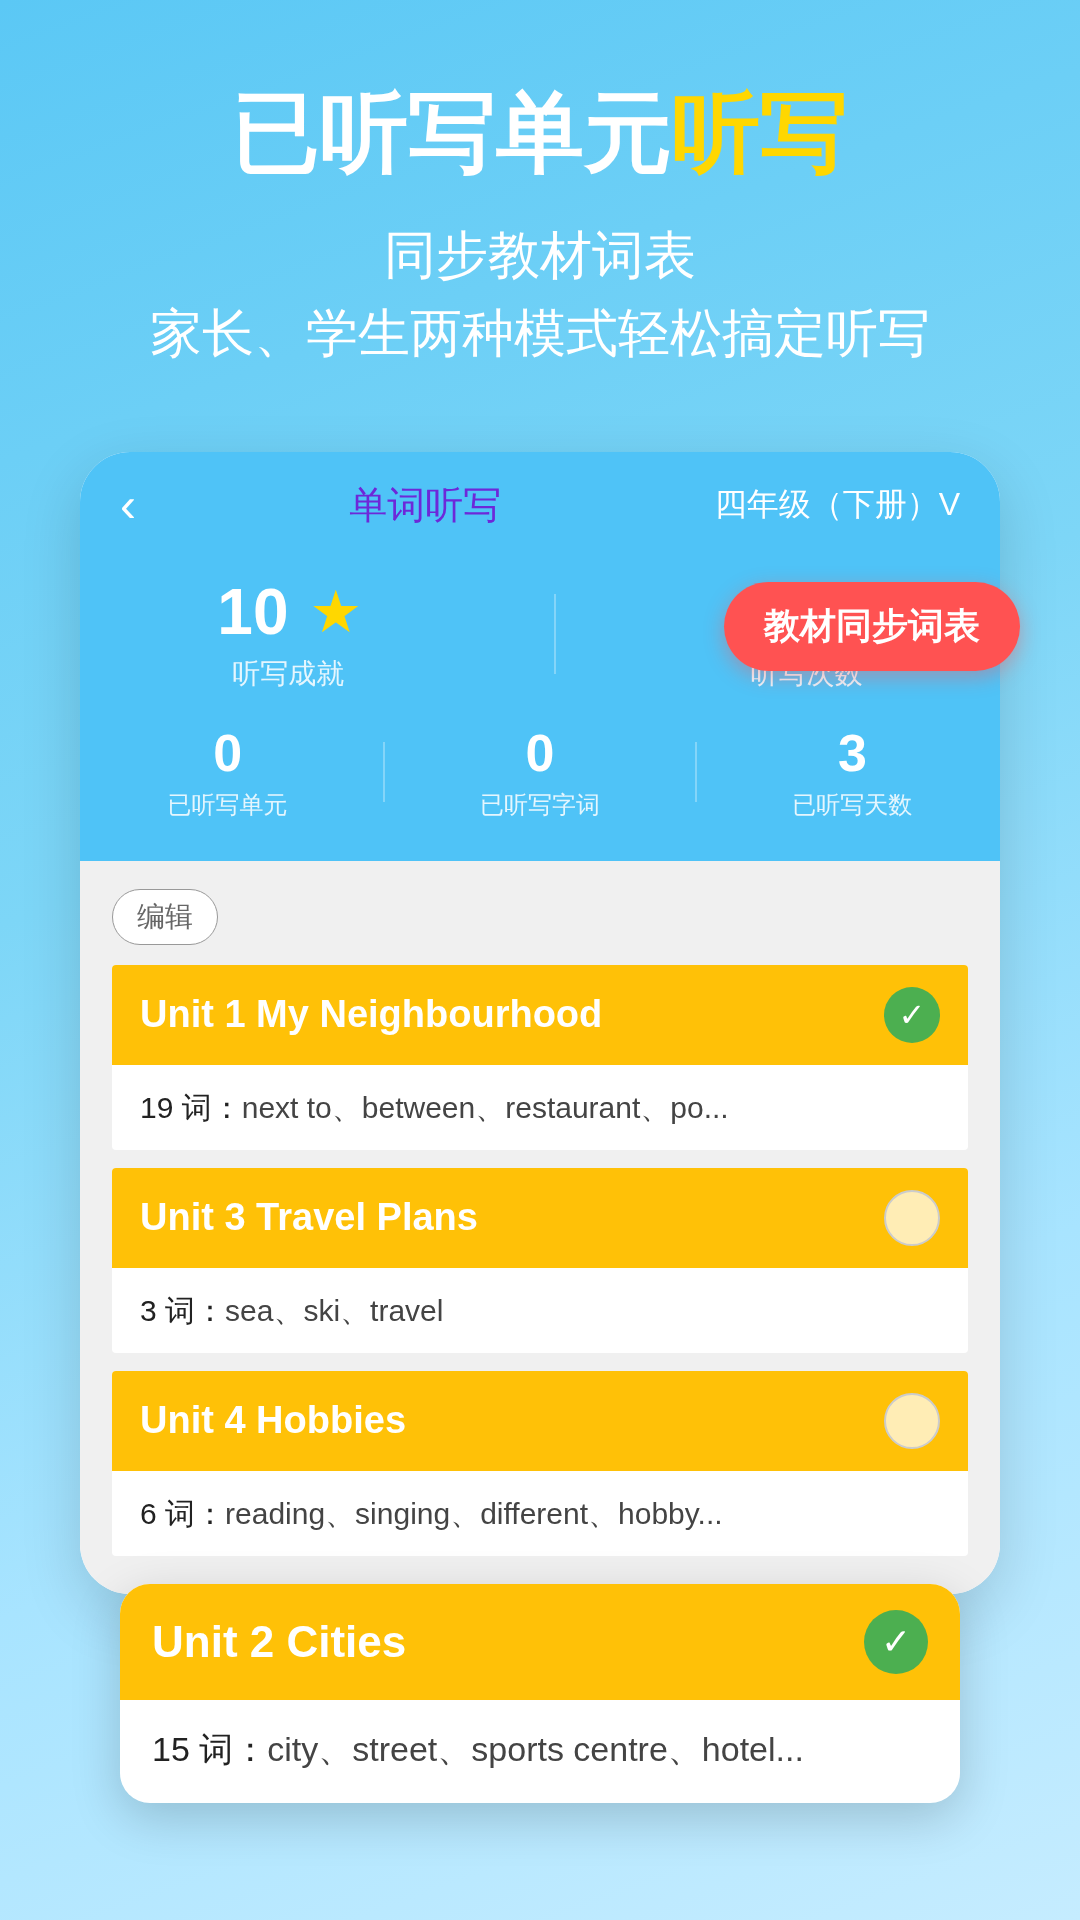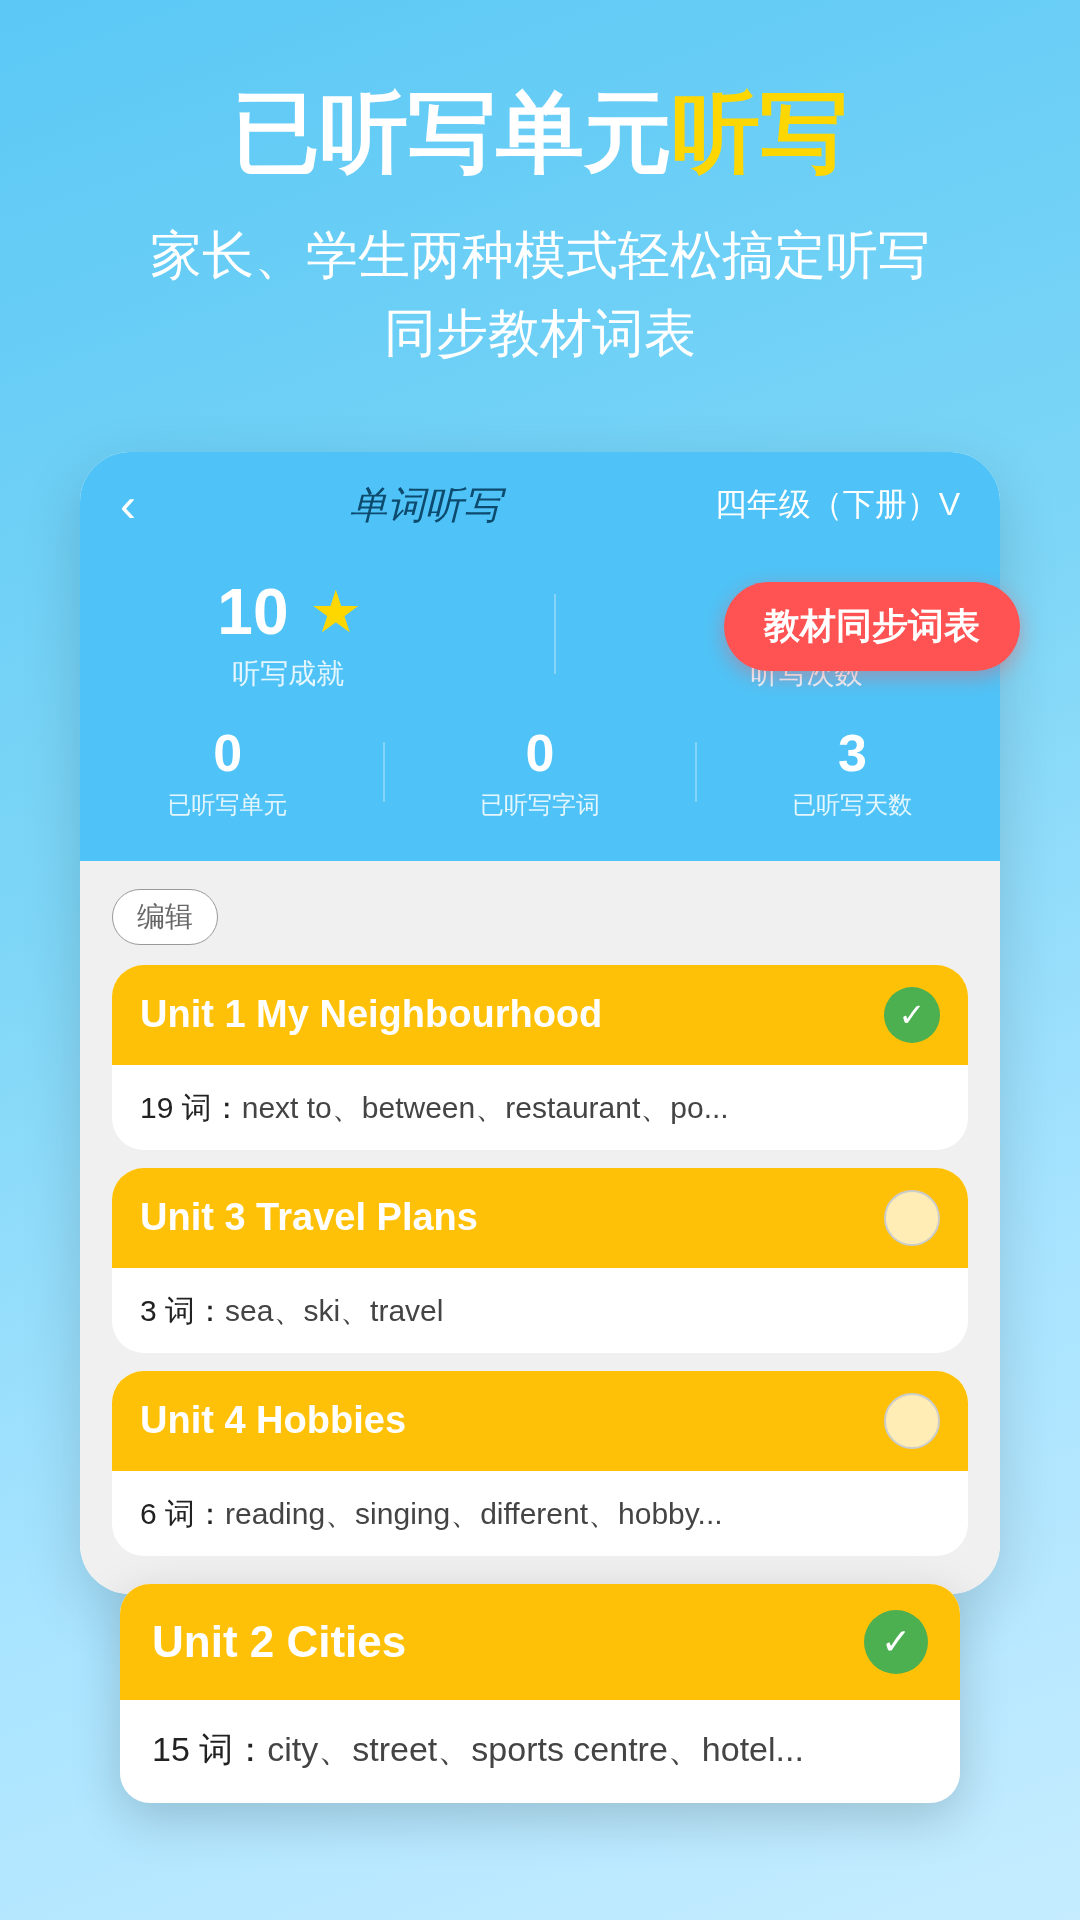--- a/index.html
+++ b/index.html
@@ -59,24 +59,23 @@
       align-items: center;
       justify-content: space-between;
     }
     .back-btn {
       color: white;
       font-size: 48px;
       font-weight: 300;
       line-height: 1;
     }
     .topbar-title {
-      color: #0c4a6e;
+      color: #6d28d9;
       font-size: 38px;
       font-weight: 500;
-      font-style: italic;
     }
     .topbar-right {
       color: white;
       font-size: 32px;
     }
 
     
     .stats-area {
       background: #4FC3F7;
       padding: 20px 40px 40px;
@@ -148,21 +147,21 @@
       padding: 8px 24px;
       font-size: 28px;
       color: #666;
       background: white;
       text-align: right;
     }
 
     
     .unit-card {
       background: white;
-      border-radius: 32px;
+      border-radius: 4px;
       overflow: hidden;
       margin-bottom: 18px;
     }
     .unit-card-header {
       background: #FFC107;
       padding: 22px 28px;
       display: flex;
       align-items: center;
       justify-content: space-between;
     }
@@ -246,22 +245,22 @@
     }
   </style>
 </head>
 <body>
 
 <div class="hero-text">
   <div class="hero-title">
     <span>已听写单元</span><span class="highlight">听写</span>
   </div>
   <div class="hero-subtitle">
+    <div>同步教材词表</div>
     <div>家长、学生两种模式轻松搞定听写</div>
-    <div>同步教材词表</div>
   </div>
 </div>
 
 <div class="phone-mockup-wrapper">
 
   <div class="tooltip-badge">教材同步词表</div>
 
   <div class="phone-card">
 
     <div class="phone-topbar">

